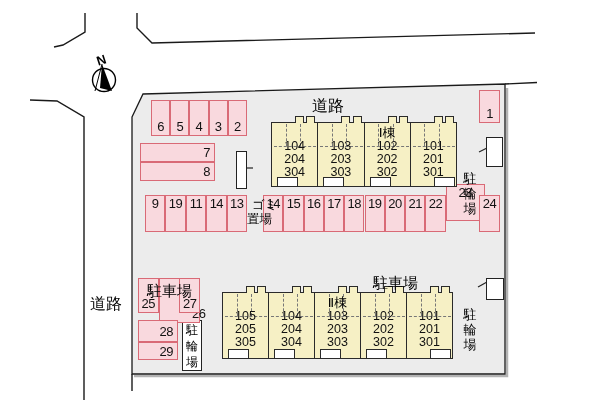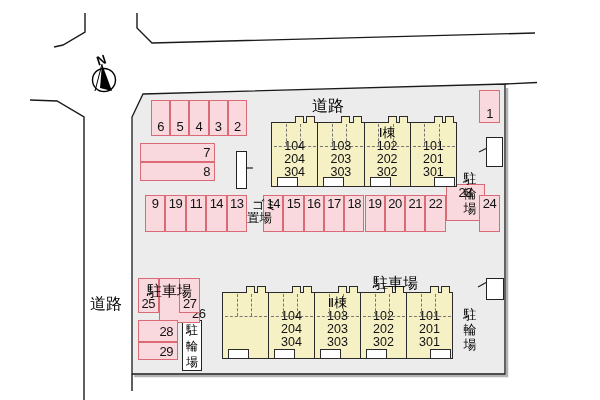--- a/index.html
+++ b/index.html
@@ -65,21 +65,21 @@
 
   <div class="lbl vert" style="left:462px;top:131px;font-size:13px;line-height:15px;">駐輪場</div>
   <div class="whitebox" style="left:486px;top:137px;width:17px;height:30px;"></div>
   <div class="lbl vert" style="left:462px;top:267px;font-size:13px;line-height:15px;">駐輪場</div>
   <div class="whitebox" style="left:486px;top:278px;width:18px;height:22px;"></div>
   <div class="whitebox bikebox" style="left:182px;top:320px;width:20px;height:51px;">駐輪場</div>
 
   <div class="whitebox" style="left:236px;top:151px;width:11px;height:38px;"></div>
   <div class="lbl" style="left:252px;top:158px;font-size:12.5px;line-height:14px;">
     <div>ゴミ</div>
-    <div style="margin-left:-5px;font-family:Liberation Mono, monospace;">置場</div>
+    <div style="margin-left:-5px;">置場</div>
   </div>
 
   <div id="generated">
       <div class="space num-bottom" style="left: 151px; top: 100px; width: 19.2px; height: 36px;">
         <div class="num">6</div>
       </div>
       <div class="space num-bottom" style="left: 170.2px; top: 100px; width: 19.2px; height: 36px;">
         <div class="num">5</div>
       </div>
       <div class="space num-bottom" style="left: 189.4px; top: 100px; width: 19.2px; height: 36px;">
@@ -218,20 +218,25 @@
           <div class="entr" style="right: 1px;"></div>
         </div>
       </div>
       <div class="bldg" style="left: 222px; top: 292px; width: 231px; height: 67px;">
         <div class="unit">
           <div class="bump" style="left: 51%;"></div>
           <div class="bump" style="left: 76%;"></div>
           <div class="dashv" style="left: 30%;"></div>
           <div class="dashv" style="left: 62%;"></div>
           <div class="dashh"></div>
+          <div class="rooms">
+            <div>105</div>
+            <div>205</div>
+            <div>305</div>
+          </div>
           <div class="entr" style="left: 5px;"></div>
         </div>
         <div class="unit">
           <div class="bump" style="left: 51%;"></div>
           <div class="bump" style="left: 76%;"></div>
           <div class="dashv" style="left: 30%;"></div>
           <div class="dashv" style="left: 62%;"></div>
           <div class="dashh"></div>
           <div class="rooms">
             <div>104</div>

